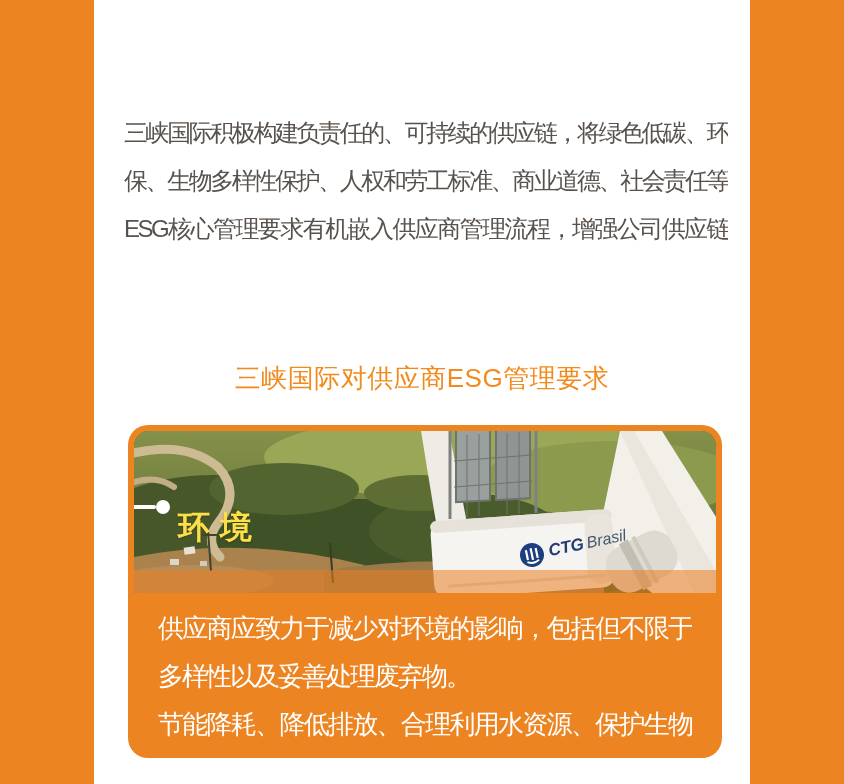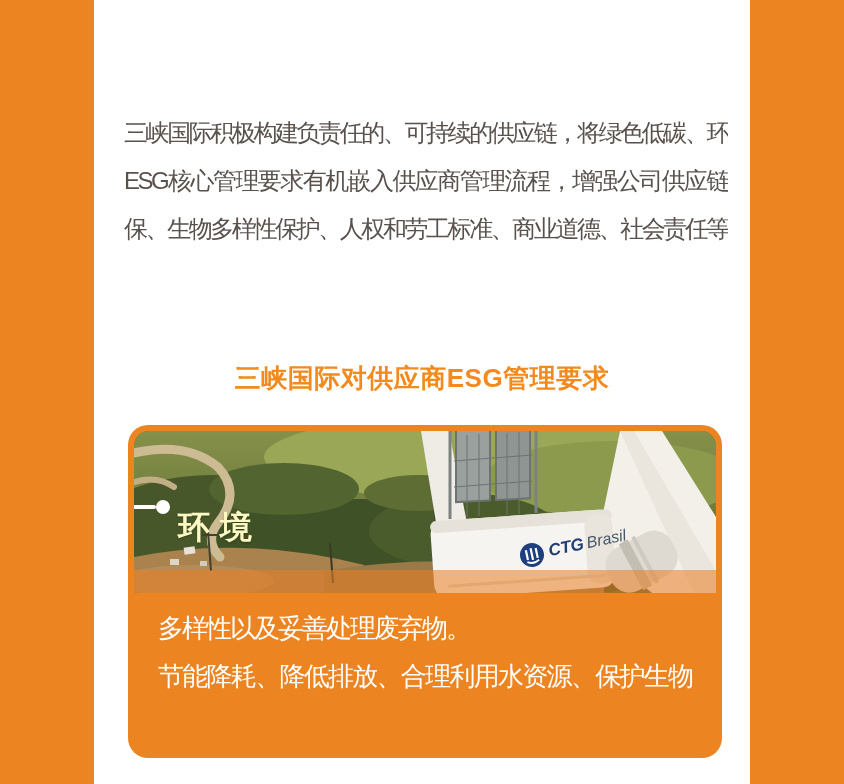--- a/index.html
+++ b/index.html
@@ -16,21 +16,21 @@
     position:absolute;left:124px;top:109px;width:604px;
     color:#59514C;font-size:24px;letter-spacing:-2.5px;line-height:48px;
     font-weight:500;
   }
   .intro .line{white-space:nowrap;overflow:hidden;}
   .intro .line.just{text-align:justify;text-align-last:justify;}
 
   
   .section-heading{
     position:absolute;left:94px;top:361px;width:656px;
-    text-align:center;color:#F28A1D;font-size:26px;font-weight:bold;
+    text-align:center;color:#F28A1D;font-size:26px;font-weight:normal;
     letter-spacing:0.5px;line-height:34px;
   }
 
   
   .card{
     position:absolute;left:128px;top:425px;width:594px;height:333px;
     background:#EC8421;border-radius:20px;box-sizing:border-box;padding:6px;
   }
   .photo{
     position:relative;width:582px;height:162px;border-radius:15px 15px 0 0;
@@ -41,43 +41,43 @@
     position:absolute;left:0;bottom:0;width:100%;height:23px;
     background:rgba(233,126,35,0.55);
   }
   .env-label{
     position:absolute;left:0;top:54px;height:44px;display:flex;align-items:center;
   }
   .env-leader{position:relative;width:36px;height:44px;}
   .env-leader .bar{position:absolute;left:-6px;top:20px;width:28px;height:4px;background:#ffffff;border-radius:2px;}
   .env-leader .dot{position:absolute;left:22px;top:15px;width:14px;height:14px;background:#ffffff;border-radius:50%;}
   .env-text{
-    color:#fef9c3;font-size:32px;font-weight:bold;letter-spacing:10px;margin-left:8px;
+    color:#fde047;font-size:32px;font-weight:bold;letter-spacing:10px;margin-left:8px;
     text-shadow:0 1px 2px rgba(0,0,0,0.25);white-space:nowrap;margin-top:42px;
   }
   .card-desc{
     position:relative;width:582px;height:159px;color:#ffffff;
     box-sizing:border-box;padding:11px 24px 0 24px;
     font-size:26px;letter-spacing:-2px;line-height:48px;font-weight:500;
   }
   .card-desc .line{white-space:nowrap;overflow:hidden;}
   .card-desc .line.just{text-align:justify;text-align-last:justify;}
 </style>
 </head>
 <body>
 
 <div class="canvas">
 
   <div class="side-bar left"></div>
   <div class="side-bar right"></div>
 
   <div class="intro">
     <div class="line just">三峡国际积极构建负责任的、可持续的供应链，将绿色低碳、环</div>
+    <div class="line just">保、生物多样性保护、人权和劳工标准、商业道德、社会责任等</div>
     <div class="line just">ESG核心管理要求有机嵌入供应商管理流程，增强公司供应链</div>
-    <div class="line just">保、生物多样性保护、人权和劳工标准、商业道德、社会责任等</div>
   </div>
 
   <div class="section-heading">三峡国际对供应商ESG管理要求</div>
 
   <div class="card">
 
     <div class="photo">
       <svg width="582" height="162" viewBox="0 0 582 162" aria-hidden="true">
         <defs>
           <linearGradient id="terr" x1="0" y1="0" x2="0" y2="1">
@@ -159,18 +159,19 @@
       <div class="env-label">
         <span class="env-leader">
           <span class="bar"></span>
           <span class="dot"></span>
         </span>
         <span class="env-text">环境</span>
       </div>
     </div>
 
     <div class="card-desc">
+      <div class="line just">供应商应致力于减少对环境的影响，包括但不限于</div>
       <div class="line">多样性以及妥善处理废弃物。</div>
       <div class="line just">节能降耗、降低排放、合理利用水资源、保护生物</div>
     </div>
 
   </div>
 </div>
 
 </body></html>

